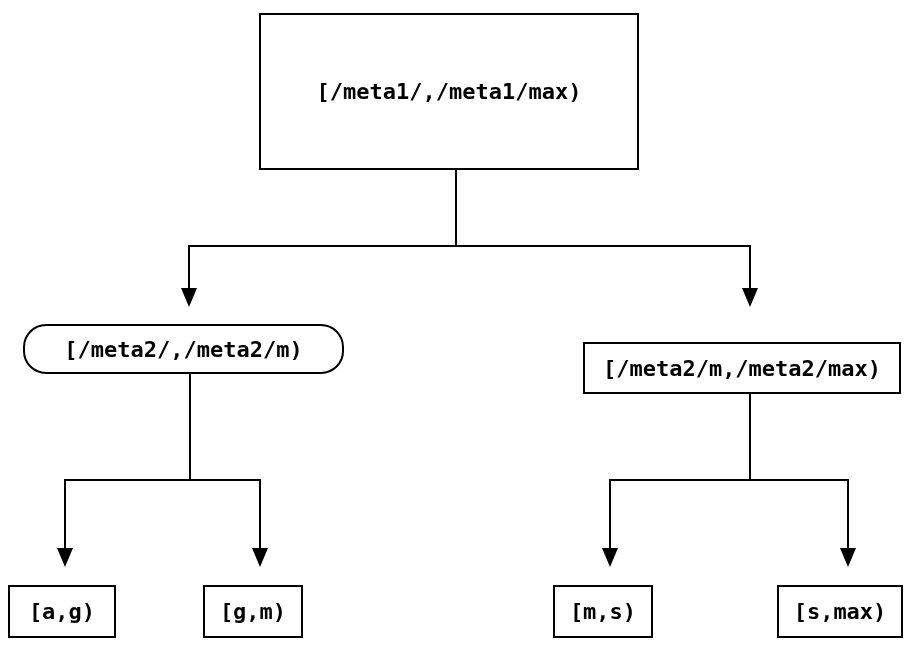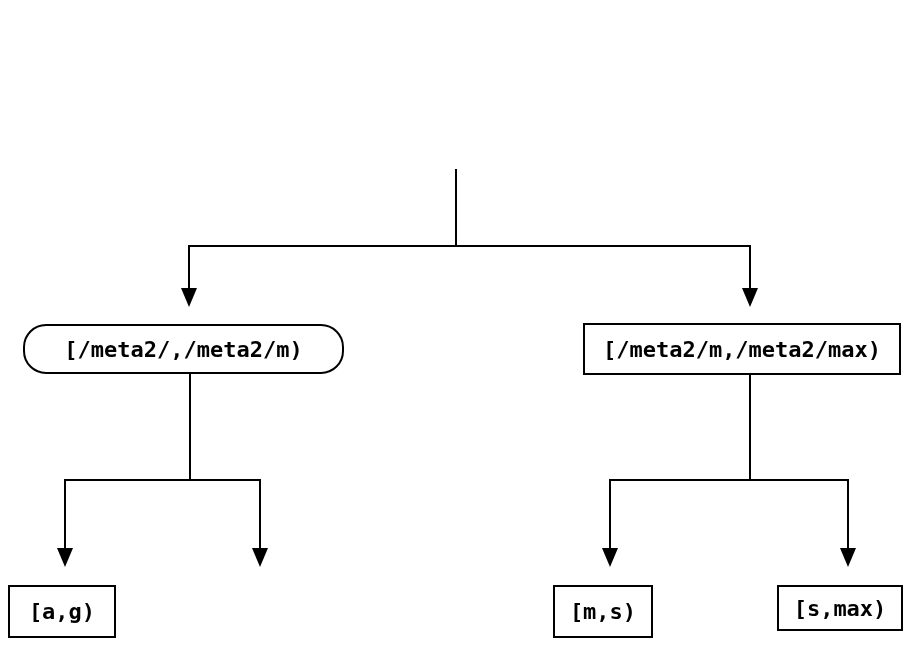--- a/index.html
+++ b/index.html
@@ -41,25 +41,25 @@
     width: 0;
     height: 0;
     border-left: 8px solid transparent;
     border-right: 8px solid transparent;
     border-top: 19px solid var(--fg);
   }
 
   
   #node-root   { left: 259px; top: 13px;  width: 380px; height: 157px; }
   #node-l2a    { left: 23px;  top: 324px; width: 321px; height: 50px; border-radius: 23px;  }
-  #node-l2b    { left: 583px; top: 323px; width: 318px; height: 52px;  }
+  #node-l2b    { left: 583px; top: 342px; width: 318px; height: 52px;  }
   #node-leaf0  { left: 8px;   top: 585px; width: 108px; height: 53px;  }
   #node-leaf1  { left: 203px; top: 585px; width: 100px; height: 53px;  }
   #node-leaf2  { left: 553px; top: 585px; width: 100px; height: 53px;  }
-  #node-leaf3  { left: 777px; top: 585px; width: 126px; height: 46px;  }
+  #node-leaf3  { left: 777px; top: 585px; width: 126px; height: 53px;  }
 
   
   #stem-root     { left: 455px; top: 169px; width: 2px;   height: 77px; }
   #branch-1      { left: 188px; top: 245px; width: 563px; height: 2px;  }
   #drop-1l       { left: 188px; top: 245px; width: 2px;   height: 44px; }
   #drop-1r       { left: 749px; top: 245px; width: 2px;   height: 44px; }
   #arrow-1l      { left: 181px; top: 288px; }
   #arrow-1r      { left: 742px; top: 288px; }
 
   
@@ -97,33 +97,39 @@
   <div class="arrowhead" id="arrow-2ll"></div>
   <div class="arrowhead" id="arrow-2lr"></div>
 
   <div class="line" id="stem-l2b"></div>
   <div class="line" id="branch-2r"></div>
   <div class="line" id="drop-2rl"></div>
   <div class="line" id="drop-2rr"></div>
   <div class="arrowhead" id="arrow-2rl"></div>
   <div class="arrowhead" id="arrow-2rr"></div>
 
+  <div class="node" id="node-root">
+    <span class="node-label">[/meta1/,/meta1/max)</span>
+  </div>
 
   <div class="node" id="node-l2a">
     <span class="node-label">[/meta2/,/meta2/m)</span>
   </div>
 
   <div class="node" id="node-l2b">
     <span class="node-label">[/meta2/m,/meta2/max)</span>
   </div>
 
   <div class="node" id="node-leaf0">
     <span class="node-label">[a,g)</span>
   </div>
 
+  <div class="node" id="node-leaf1">
+    <span class="node-label">[g,m)</span>
+  </div>
 
   <div class="node" id="node-leaf2">
     <span class="node-label">[m,s)</span>
   </div>
 
   <div class="node" id="node-leaf3">
     <span class="node-label">[s,max)</span>
   </div>
 
 </div>

